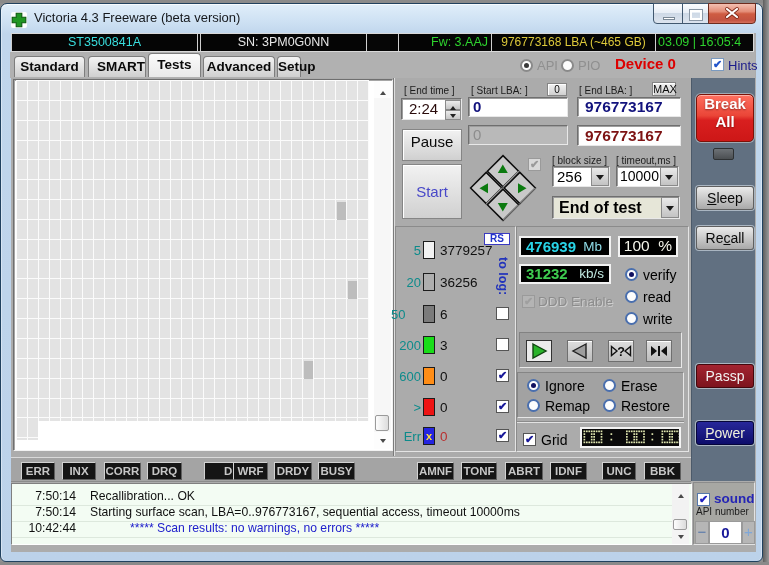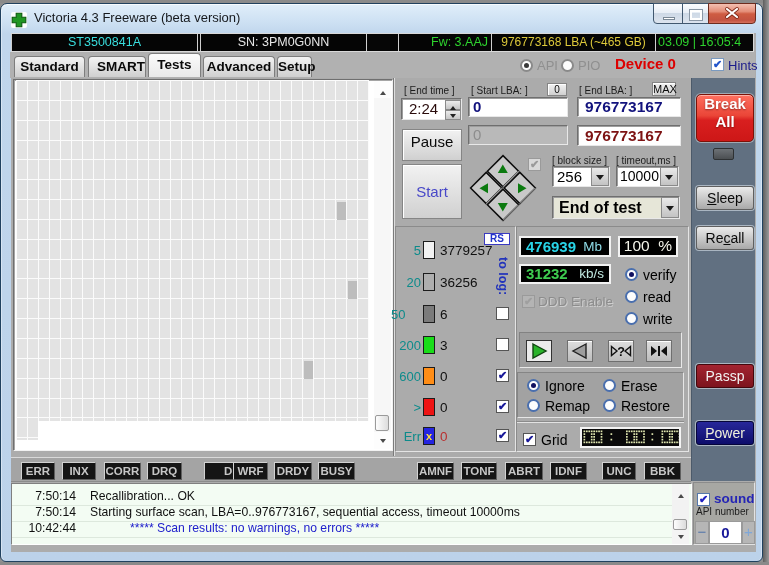--- a/index.html
+++ b/index.html
@@ -103,21 +103,21 @@
 <div class="seg" style="left:11px; width:187px; color:#39dede;">ST3500841A</div>
 <div class="seg" style="left:200px; width:167px; color:#e6e6e6;">SN: 3PM0G0NN</div>
 <div class="seg" style="left:366px; width:123px; color:#2ed32e;margin-left:32px;">Fw: 3.AAJ</div>
 <div class="seg" style="left:491px; width:165px; color:#ddc93a; font-size:12px;">976773168 LBA (~465 GB)</div>
 <div class="abs" style="left:658px; top:34px; width:96px; height:17px; color:#2ed32e; font-size:12.5px; line-height:16px; white-space:nowrap;">03.09&nbsp;|&nbsp;16:05:4</div>
 
 <div class="tab" style="left:14px; top:56px; width:71px; height:21px; line-height:20px;">Standard</div>
 <div class="tab" style="left:88px; top:56px; width:58px; height:21px; line-height:20px;text-align:right;">SMART</div>
 <div class="tab" style="left:148px; top:53px; width:53px; height:24px; line-height:22px; background:linear-gradient(180deg,#fbfbfb,#e9e9e9); z-index:3;">Tests</div>
 <div class="tab" style="left:203px; top:56px; width:72px; height:21px; line-height:20px;">Advanced</div>
-<div class="tab" style="left:277px; top:56px; width:35px; height:21px; line-height:20px;">Setup</div>
+<div class="tab" style="left:277px; top:56px; width:24px; height:21px; line-height:20px;">Setup</div>
 
 <div class="radio" style="left:520px; top:59px; border-color:#8a8a8a;"></div>
 <div class="abs" style="left:520px; top:59px; width:13px; height:13px;">
     <div style="position:absolute;left:4px;top:4px;width:5px;height:5px;border-radius:50%;background:#3a3a3a;"></div>
   </div>
 <div class="abs" style="left:537px; top:58px; font-size:13px; color:#8f8f8f;">API</div>
 <div class="radio" style="left:561px; top:59px; border-color:#8a8a8a;"></div>
 <div class="abs" style="left:578px; top:58px; font-size:13px; color:#8f8f8f;">PIO</div>
 <div class="abs" style="left:615px; top:55px; font-size:15px; font-weight:bold; color:#dd0000;">Device 0</div>
 <div class="cb" style="left:711px; top:58px; border-color:#7a9ac0; color:#2255cc;">✔</div>

